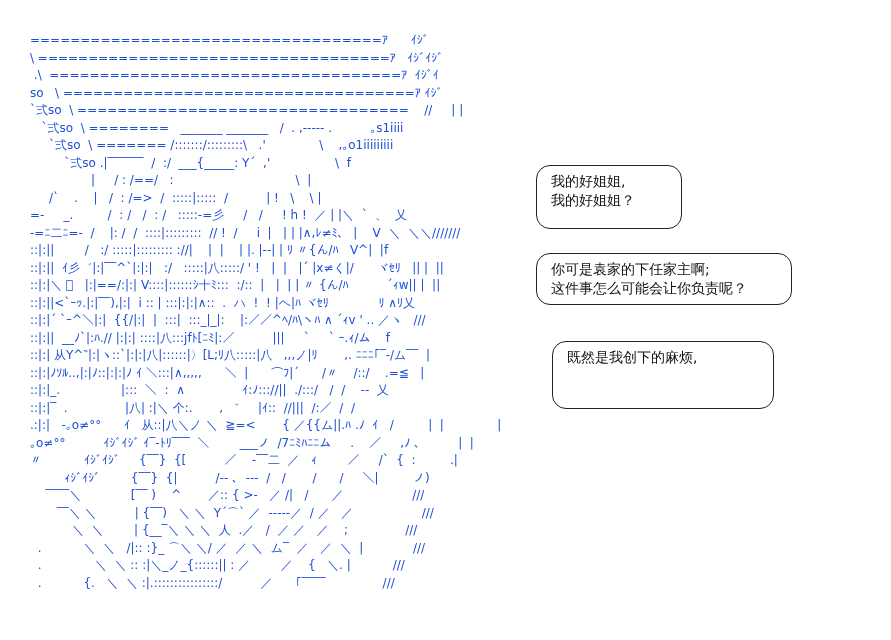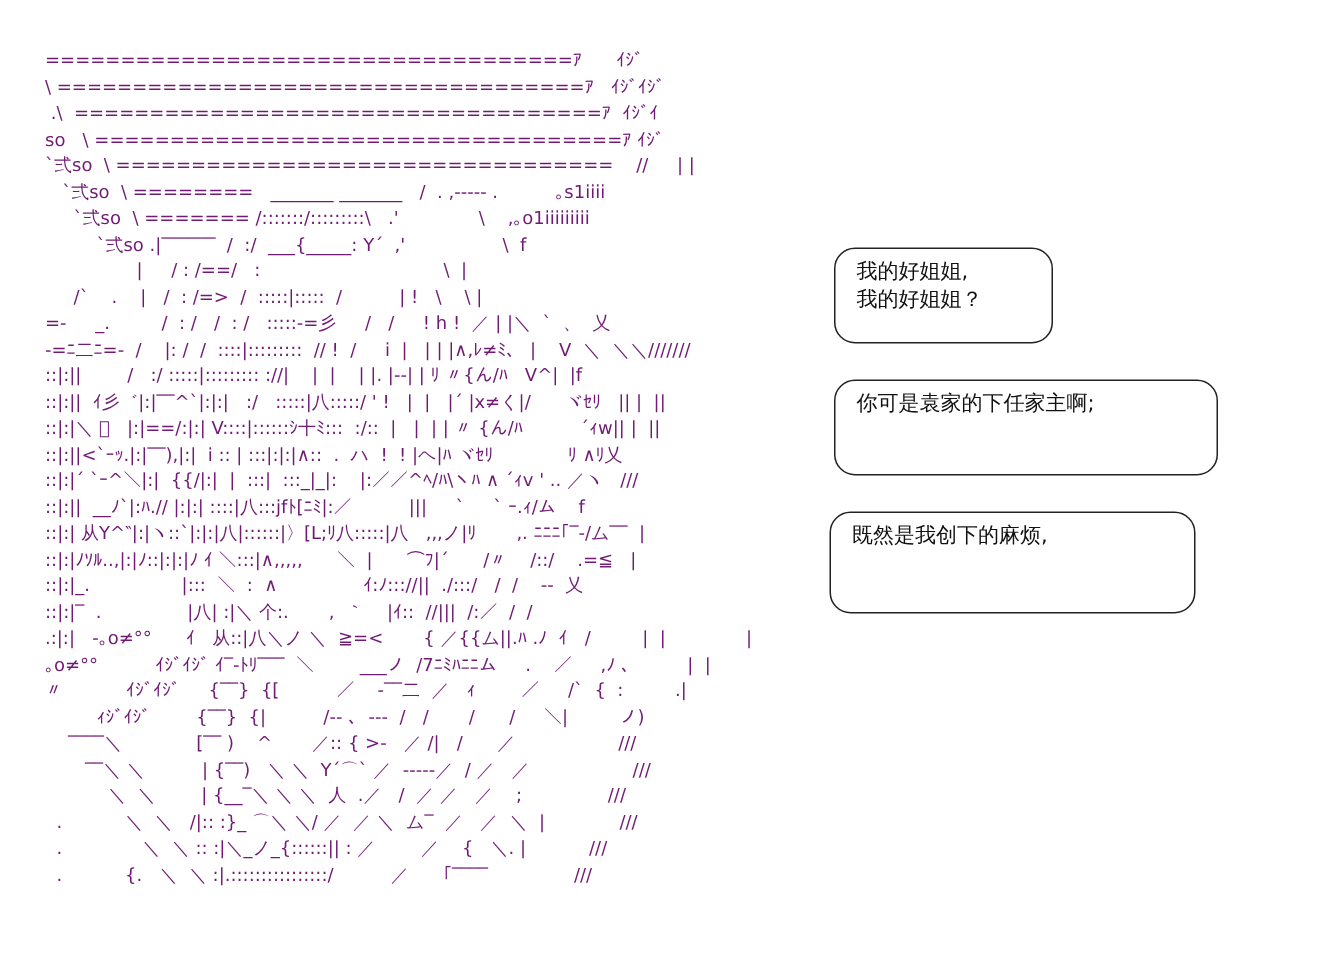--- a/index.html
+++ b/index.html
@@ -18,56 +18,56 @@
   #art {
     position: absolute;
     left: 30px;
     top: 32px;
     margin: 0;
     font-family: "DejaVu Sans", sans-serif;
     font-size: 12px;
     line-height: 17.5px;
     letter-spacing: 0px;
     white-space: pre;
-    color: #701a75;
+    color: #1d4ed8;
   }
   .art-line {
     display: block;
     height: 17.5px;
   }
   .bubble {
     position: absolute;
     background: #ffffff;
     border: 1px solid #222222;
     border-radius: 14px;
     padding: 6px 12px 6px 14px;
     box-sizing: border-box;
-    margin-left: 20px;
   }
   .bubble-line {
     display: block;
     font-family: "DejaVu Sans", sans-serif;
     font-size: 14px;
     line-height: 19px;
     color: #111111;
     white-space: nowrap;
   }
   #bubble-1 { left: 536px; top: 165px; width: 146px; height: 64px; }
-  #bubble-2 { left: 536px; top: 253px; width: 256px; height: 64px; }
-  #bubble-3 { left: 533px; top: 341px; width: 244px; height: 68px; }
+  #bubble-2 { left: 536px; top: 253px; width: 256px; height: 52px; }
+  #bubble-3 { left: 552px; top: 341px; width: 222px; height: 68px; }
 </style>
 </head>
 <body>
 
 <pre id="art"><span class="art-line">===================================ｱ      ｲｼﾞ</span><span class="art-line">\ ===================================ｱ   ｲｼﾞｲｼﾞ</span><span class="art-line"> .\  ===================================ｱ  ｲｼﾞｲ</span><span class="art-line">so   \ ===================================ｱ ｲｼﾞ</span><span class="art-line">`弍so  \ =================================    //     | |</span><span class="art-line">   `弍so  \ ========   _______ _______   /  . ,‐‐‐‐‐ .          ｡s1iiii</span><span class="art-line">     `弍so  \ ======= /:::::::/:::::::::\   .'              \    ,｡o1iiiiiiiii</span><span class="art-line">         `弍so .|‾‾‾‾‾‾  /  :/  ___{_____: Y´  ,'                 \  f</span><span class="art-line">                |     / : /==/   :                                \  |</span><span class="art-line">     /`    .    |   /  : /=&gt;  /  :::::|:::::  /          | !   \    \ |</span><span class="art-line">=-     _.         /  : /   /  : /   :::::‐=彡     /   /     ! h !  ／ | |＼  `  、  乂</span><span class="art-line">-=ﾆ二ﾆ=-  /    |: /  /  ::::|:::::::::  // !  /     i  |   | | |∧,ﾚ≠ﾐ、 |    V  ＼  ＼＼///////</span><span class="art-line">::|:||        /   :/ :::::|::::::::: ://|    |  |    | |. |--| | ﾘ 〃{ん/ﾊ   V^|  |f</span><span class="art-line">::|:||  ｲ彡゛|:|‾‾^`|:|:|   :/   :::::|八:::::/ ' !   |  |   |´ |x≠く|/      ヾｾﾘ   || |  ||</span><span class="art-line">::|:|＼ ﾞ   |:|==/:|:| V::::|::::::ｼ十ﾐ:::  :/::  |   |  | | 〃 {ん/ﾊ          ´ｨw|| |  ||</span><span class="art-line">::|:||&lt;`ｰｯ.|:|‾‾),|:|  i :: | :::|:|:|∧::  .  ハ  !  ! |ヘ|ﾊ ヾｾﾘ             ﾘ ∧ﾘ乂</span><span class="art-line">::|:|´ `ｰ^＼|:|  {{/|:|  |  :::|  :::_|_|:    |:／／^ﾍ/ﾊ\ヽﾊ ∧ ´ｨv ' .. ／ヽ   ///</span><span class="art-line">::|:||  __ﾉ`|:ﾊ.// |:|:| ::::|八:::jfﾄ[ﾆﾐ|:／          |||     `     ` ｰ.ｨ/ム    f</span><span class="art-line">::|:| 从Y^‶|:|ヽ::`|:|:|八|::::::|〉[L;ﾘ八:::::|八   ,,,ノ|ﾘ       ,. ﾆﾆﾆ｢‾-/ム‾‾  |</span><span class="art-line">::|:|ﾉｿﾙ..,|:|ﾉ::|:|:|ﾉ ｲ ＼:::|∧,,,,,      ＼  |      ⌒ﾌ|´      /〃    /::/    .=≦   |</span><span class="art-line">::|:|_.                |:::  ＼  :  ∧               ｲ:ﾉ::://||  ./:::/   /  /    ‐‐  乂</span><span class="art-line">::|:|‾  .               |八| :|＼ 个:.       ,  ｀    |ｲ::  //|||  /:／  /  /</span><span class="art-line">.:|:|   ‐｡o≠°°      ｲ   从::|八＼ノ ＼  ≧=&lt;       { ／{{ム||.ﾊ .ﾉ  ｲ   /         |  |              |</span><span class="art-line">｡o≠°°          ｲｼﾞｲｼﾞ ｲ‾‐ﾄﾘ‾‾‾  ＼        ___ノ  /7ﾆﾐﾊﾆﾆム     .    ／     ,ﾉ ､          |  |</span><span class="art-line">〃           ｲｼﾞｲｼﾞ     {‾‾}  {[          ／    ‐‾‾二  ／   ｨ        ／     /`  {  :         .|</span><span class="art-line">         ｨｼﾞｲｼﾞ        {‾‾}  {|          /‐‐ ､  ‐‐‐  /   /       /      /     ＼|         ノ)</span><span class="art-line">    ‾‾‾‾＼             [‾‾ )    ^       ／:: { &gt;‐   ／ /|   /      ／                  ///</span><span class="art-line">       ‾‾＼ ＼          | {‾‾)   ＼ ＼  Y´⌒` ／  ‐‐‐‐‐／  / ／   ／                  ///</span><span class="art-line">           ＼  ＼        | {__‾＼ ＼ ＼  人  .／   /  ／ ／   ／    ;               ///</span><span class="art-line">  .           ＼  ＼   /|:: :}_ ⌒＼ ＼/ ／  ／ ＼  ム‾  ／   ／  ＼  |             ///</span><span class="art-line">  .              ＼  ＼ :: :|＼_ノ_{::::::|| : ／        ／    {   ＼. |           ///</span><span class="art-line">  .           {.   ＼  ＼ :|.::::::::::::::::/          ／      ｢‾‾‾‾               ///</span></pre>
 
 <div id="bubble-1" class="bubble">
   <span class="bubble-line">我的好姐姐,</span>
   <span class="bubble-line">我的好姐姐？</span>
 </div>
 
 <div id="bubble-2" class="bubble">
   <span class="bubble-line">你可是袁家的下任家主啊;</span>
+  <span class="bubble-line">这件事怎么可能会让你负责呢？</span>
 </div>
 
 <div id="bubble-3" class="bubble">
   <span class="bubble-line">既然是我创下的麻烦,</span>
 </div>
 
 </body></html>

